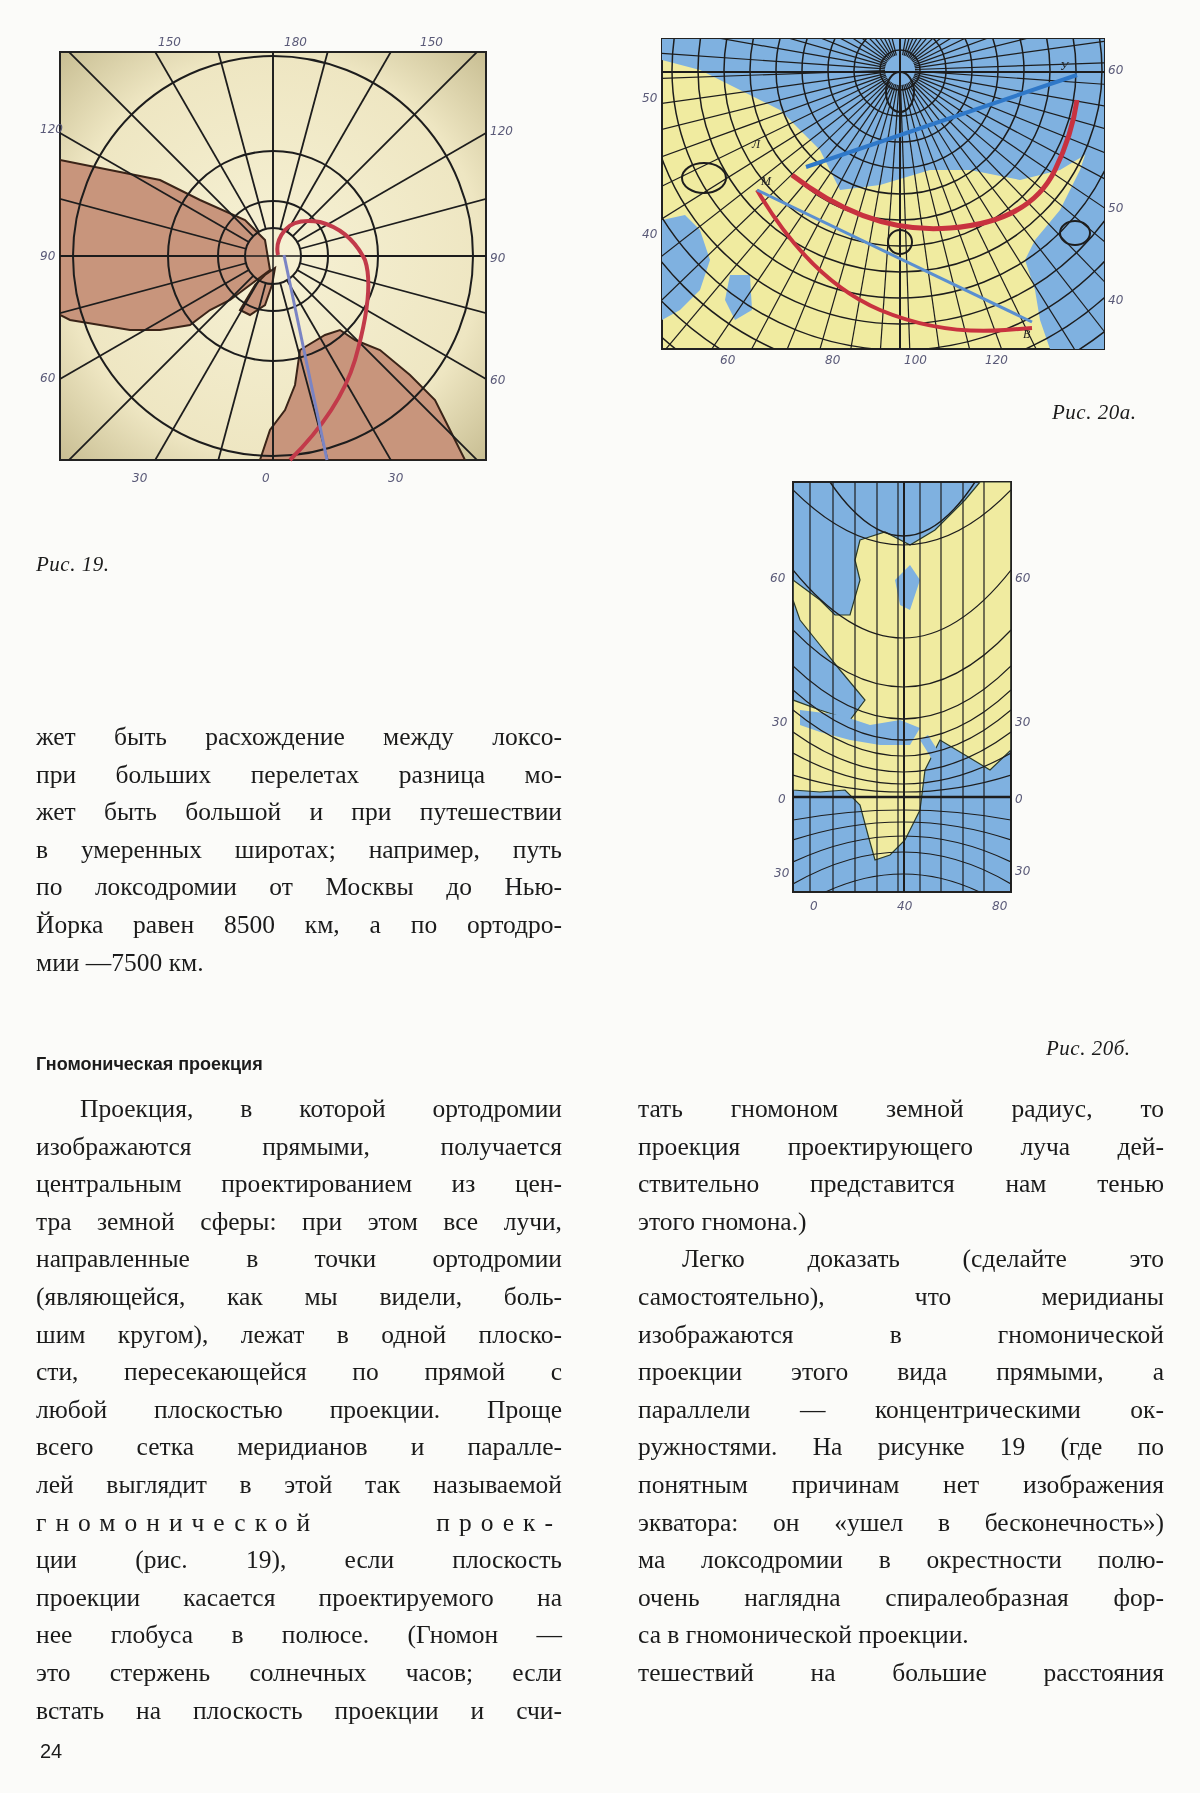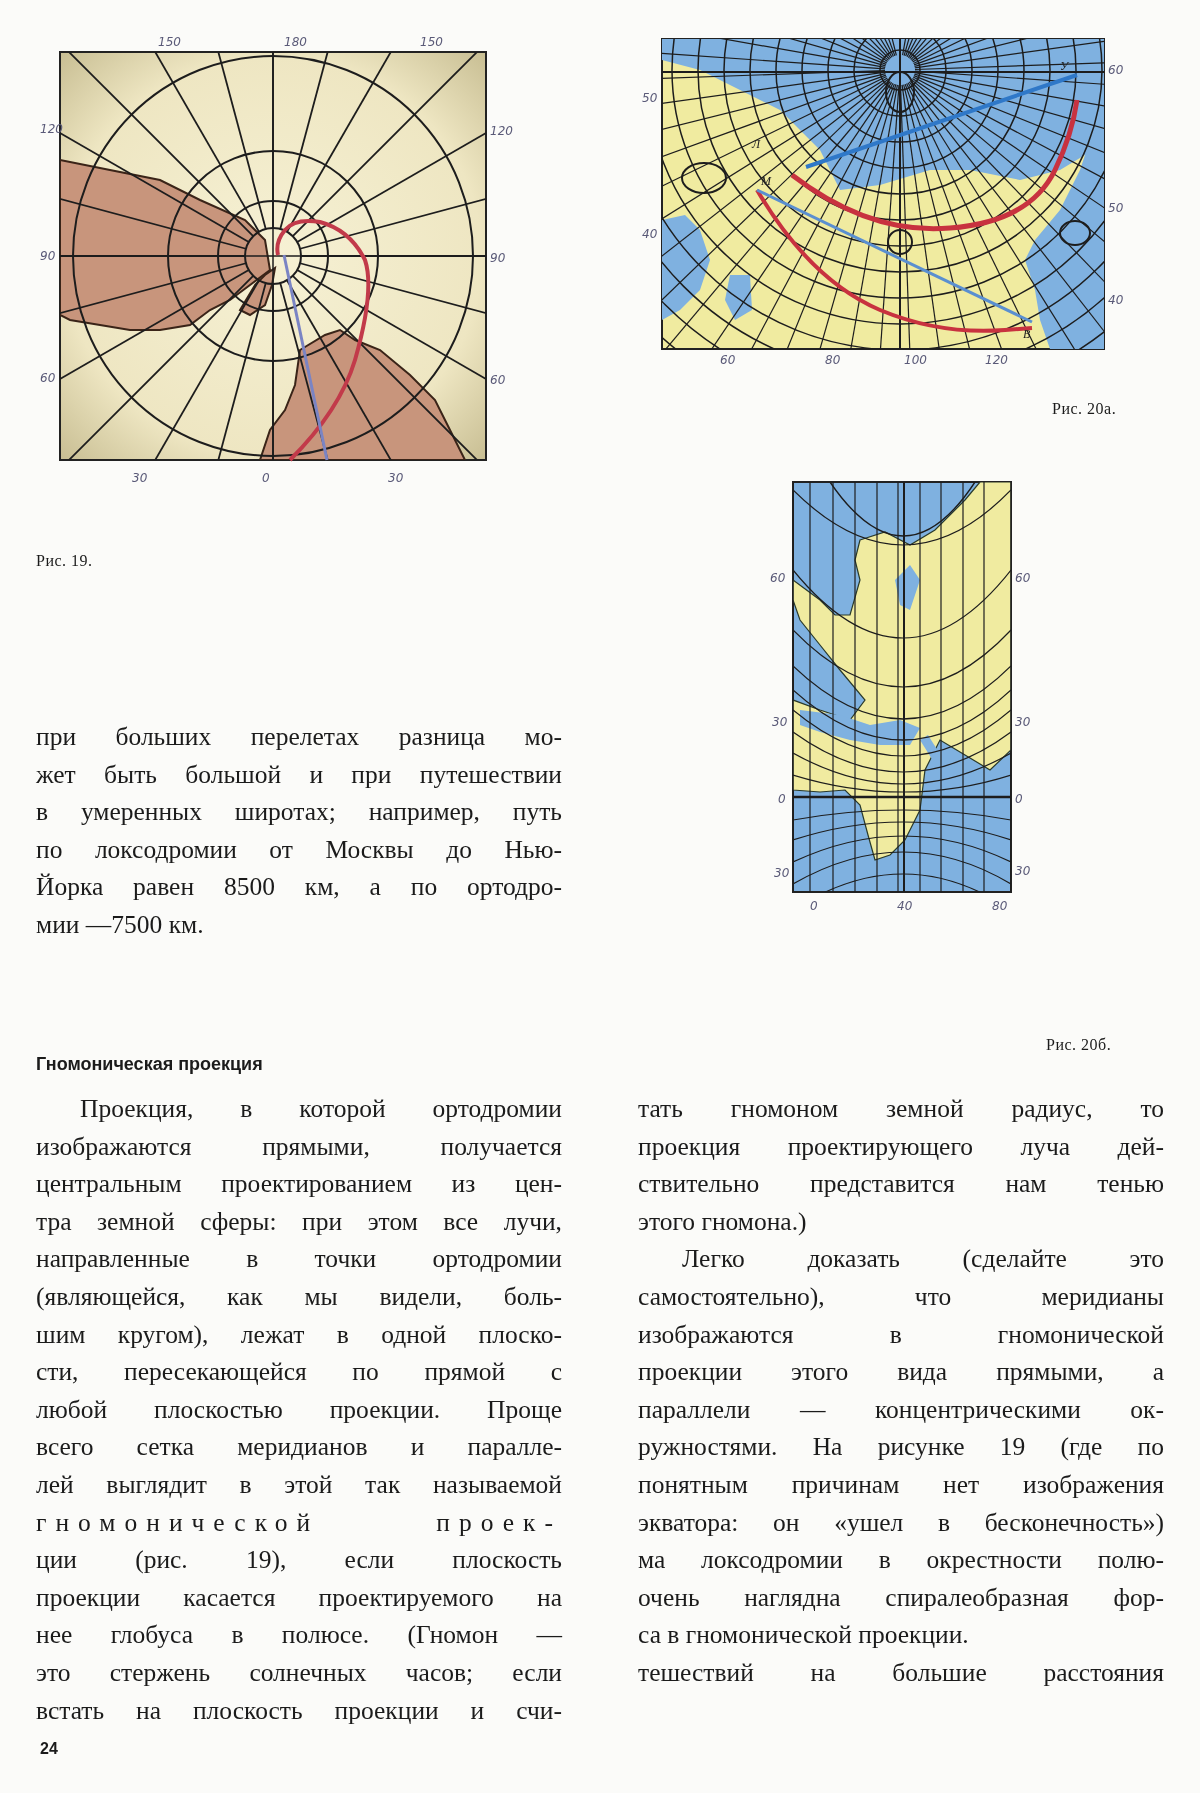--- a/index.html
+++ b/index.html
@@ -3,29 +3,29 @@
 <meta charset="utf-8">
 <style>
   html, body { margin: 0; padding: 0; }
   body {
     width: 1200px; height: 1793px; position: relative; overflow: hidden;
     background: #fbfbf9;
     font-family: "Liberation Serif", "DejaVu Serif", serif;
     color: #1b1b1b;
   }
   .abs { position: absolute; }
-  .caption { font-size: 16px; letter-spacing: 0.5px; }
+  .caption { font-size: 21px; letter-spacing: 0.5px; font-style: italic; }
   .ticklabel { font-family: "DejaVu Sans", sans-serif; font-style: italic; font-size: 12px; fill: #5a5a78; }
   .col { position: absolute; font-size: 25.5px; line-height: 37.6px; }
   .col p { margin: 0; text-align: justify; text-align-last: justify; }
   .col p.last { text-align-last: left; }
   .col p.indent { text-indent: 44px; }
   .heading { font-family: "Liberation Sans", "DejaVu Sans", sans-serif; font-weight: bold; font-size: 18px; }
   .spaced { letter-spacing: 9px; }
-  .pageno { font-family: "Liberation Sans", sans-serif; font-weight: bold; font-size: 16px; }
+  .pageno { font-family: "Liberation Sans", sans-serif; font-weight: normal; font-size: 20px; }
 </style>
 </head>
 <body>
 
 <div class="abs" style="left:40px; top:30px; width:500px; height:470px;">
   <svg id="fig19" width="500" height="470">
     <defs>
       <radialGradient id="g19" cx="50%" cy="50%" r="70%">
         <stop offset="0%" stop-color="#f6f1d4"></stop>
         <stop offset="70%" stop-color="#eee6c2"></stop>
@@ -269,20 +269,21 @@
     <text class="ticklabel" x="255" y="333">0</text>
     <text class="ticklabel" x="255" y="405">30</text>
     <text class="ticklabel" x="50" y="440">0</text>
     <text class="ticklabel" x="137" y="440">40</text>
     <text class="ticklabel" x="232" y="440">80</text>
   </svg>
 </div>
 <div class="abs caption" style="left:1046px; top:1036px;">Рис. 20б.</div>
 
 <div class="col" style="left:36px; top:718px; width:526px;" id="left-cont">
+    <p>жет быть расхождение между локсо-</p>
     <p>при больших перелетах разница мо-</p>
     <p>жет быть большой и при путешествии</p>
     <p>в умеренных широтах; например, путь</p>
     <p>по локсодромии от Москвы до Нью-</p>
     <p>Йорка  равен 8500 км, а по ортодро-</p>
     <p class="last">мии —7500  км.</p>
   </div>
 
 <div class="abs heading" style="left:36px; top:1054px;">Гномоническая проекция</div>
 

